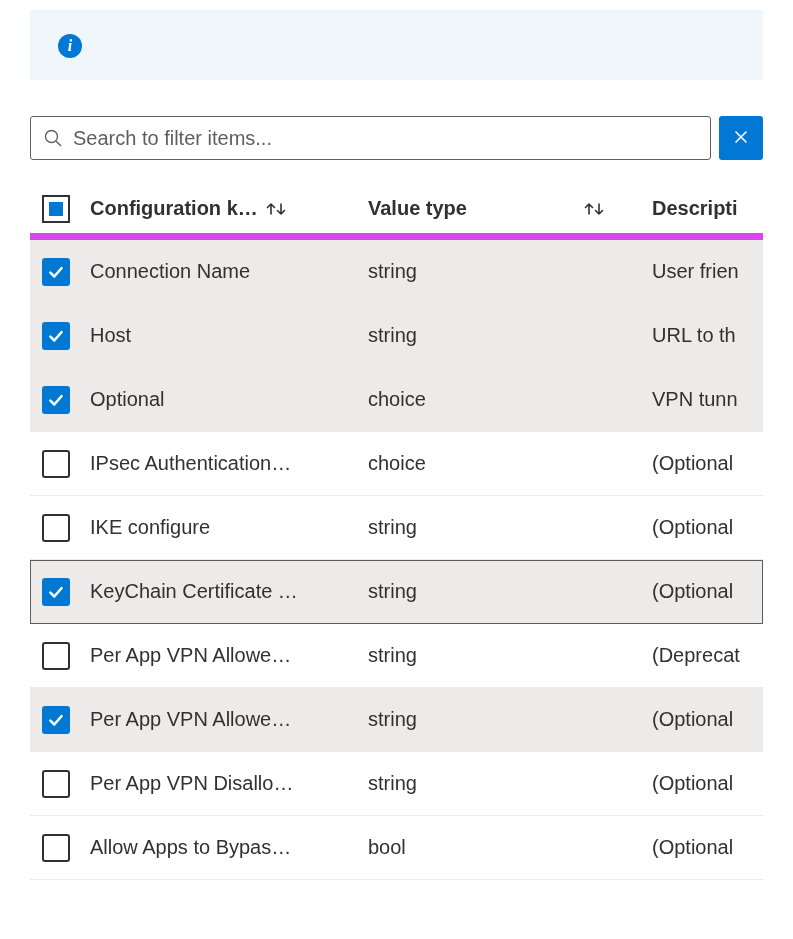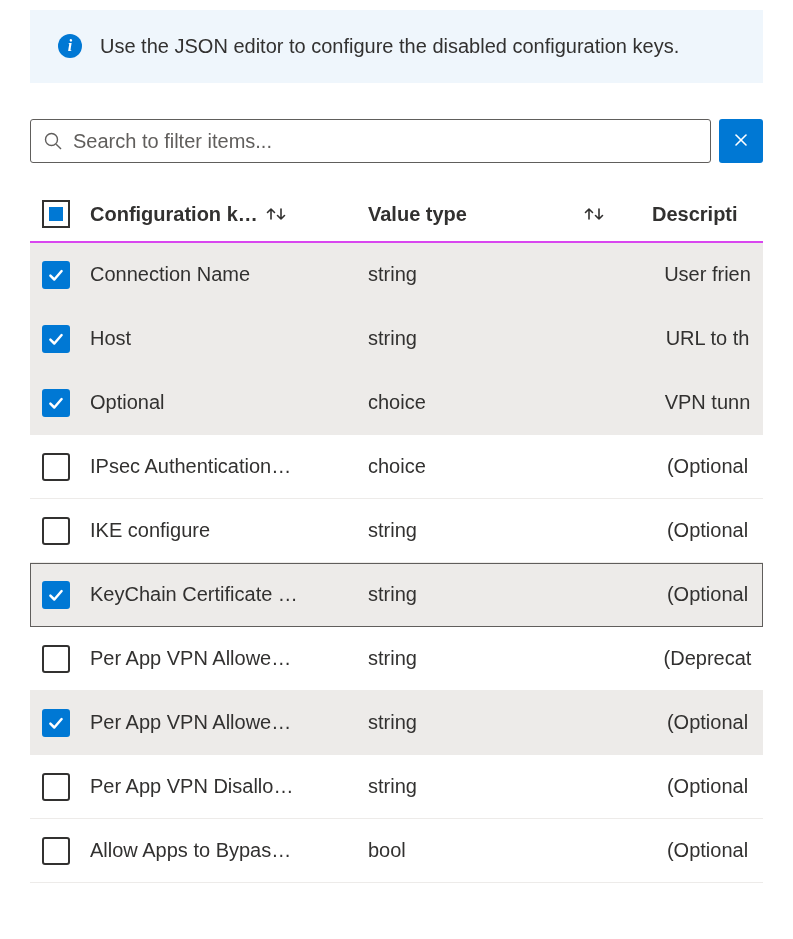--- a/index.html
+++ b/index.html
@@ -94,21 +94,21 @@
     cursor: pointer;
     flex: 0 0 auto;
   }
   .table {
     width: 100%;
   }
   .thead {
     display: flex;
     align-items: center;
     height: 56px;
-    border-bottom: 2px solid #d946ef;
+    border-bottom: 7px solid #d946ef;
   }
   .trow {
     display: flex;
     align-items: center;
     height: 64px;
     border-bottom: 1px solid #edebe9;
     background: #fff;
   }
   .trow.selected {
     background: #edebe9;
@@ -139,21 +139,20 @@
     overflow: hidden;
     text-overflow: ellipsis;
     padding-right: 28px;
   }
   .col-desc {
     flex: 1 1 auto;
     font-size: 20px;
     white-space: nowrap;
     overflow: hidden;
     min-width: 0;
-    text-align: center;
   }
   .thead .col-key,
   .thead .col-type,
   .thead .col-desc {
     font-weight: 600;
     display: flex;
     align-items: center;
     gap: 6px;
   }
   .sort-icon {
@@ -197,21 +196,20 @@
   }
 </style>
 </head>
 <body>
 <div class="container">
 
 <div class="info-banner">
   <div class="info-icon-wrap">
     <div class="info-icon">i</div>
   </div>
-  <div class="info-text">Use the JSON editor to configure the disabled configuration keys.</div>
 </div>
 
 <div class="search-row">
   <div class="search-box">
     <span class="search-icon">
       <svg viewBox="0 0 20 20" width="20" height="20" fill="none" stroke="#605e5c" stroke-width="1.4">
         <circle cx="8.5" cy="8.5" r="6"></circle>
         <line x1="13.2" y1="13.2" x2="18" y2="18"></line>
       </svg>
     </span>

